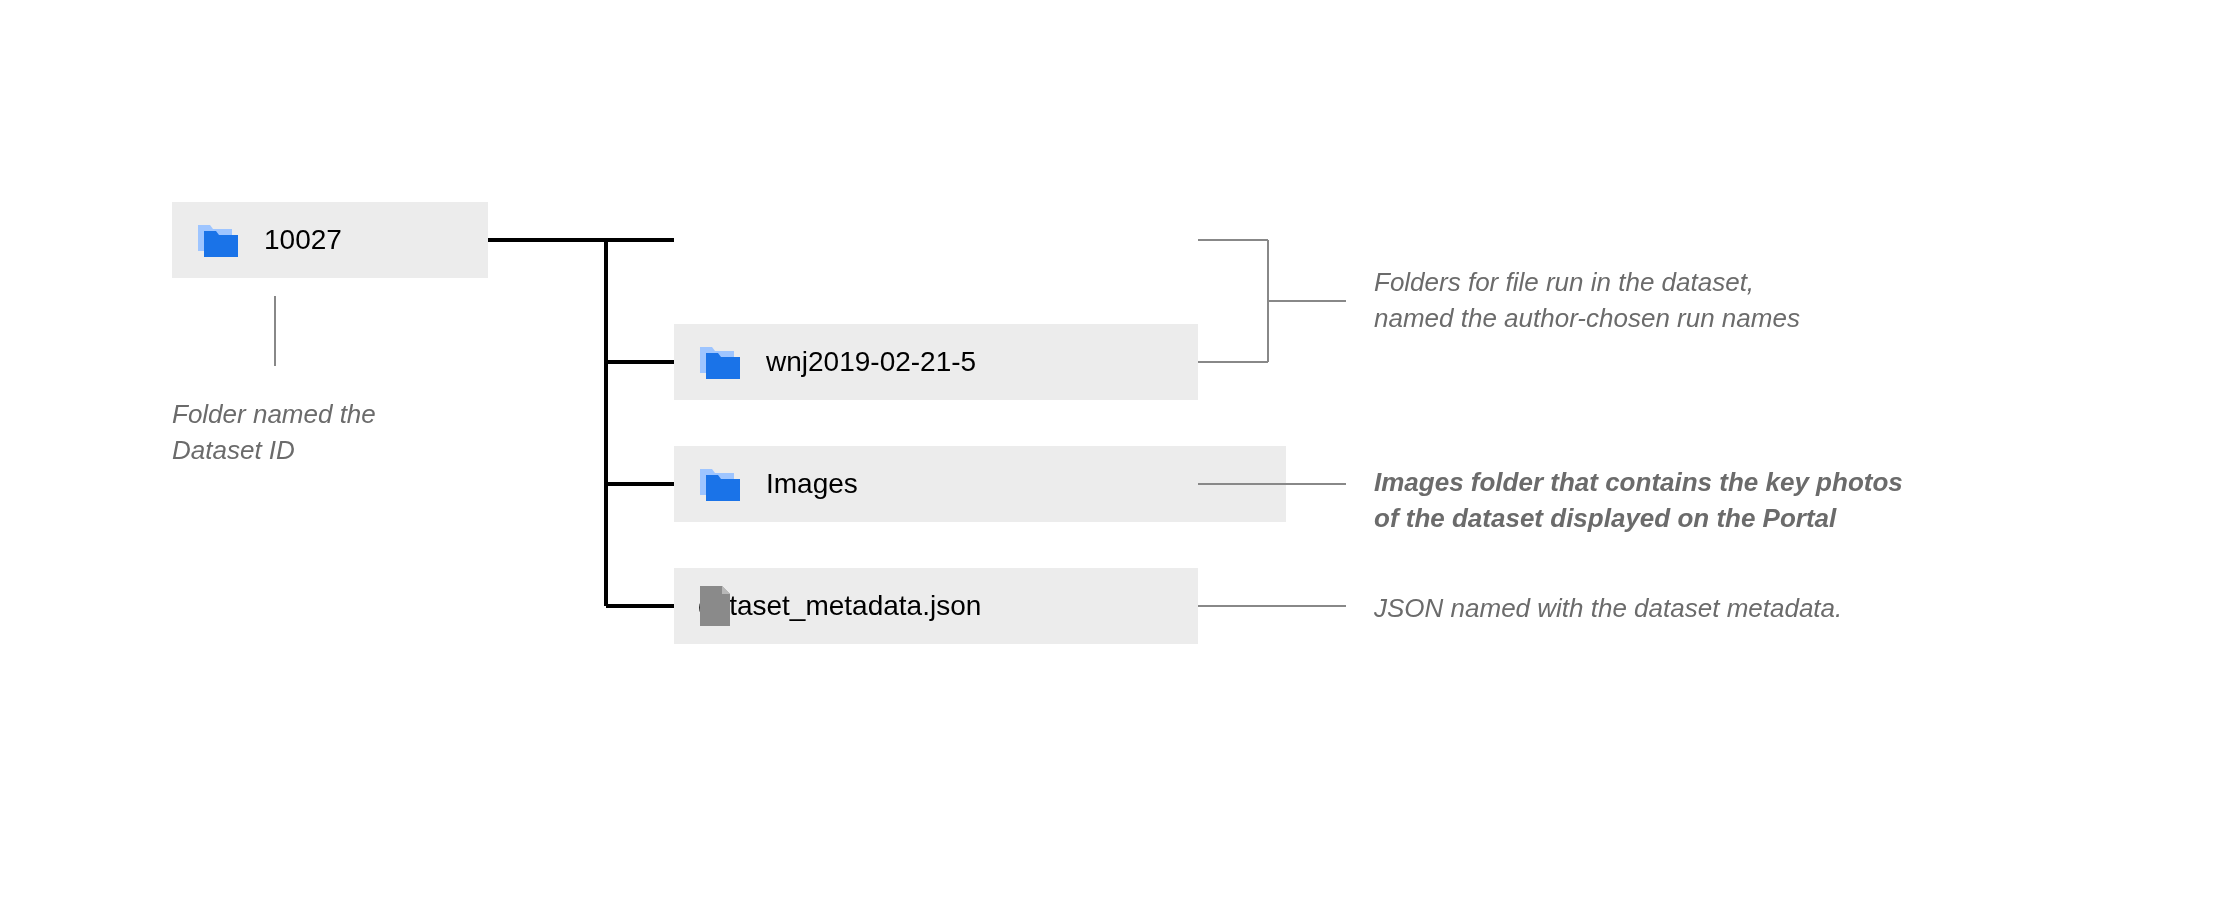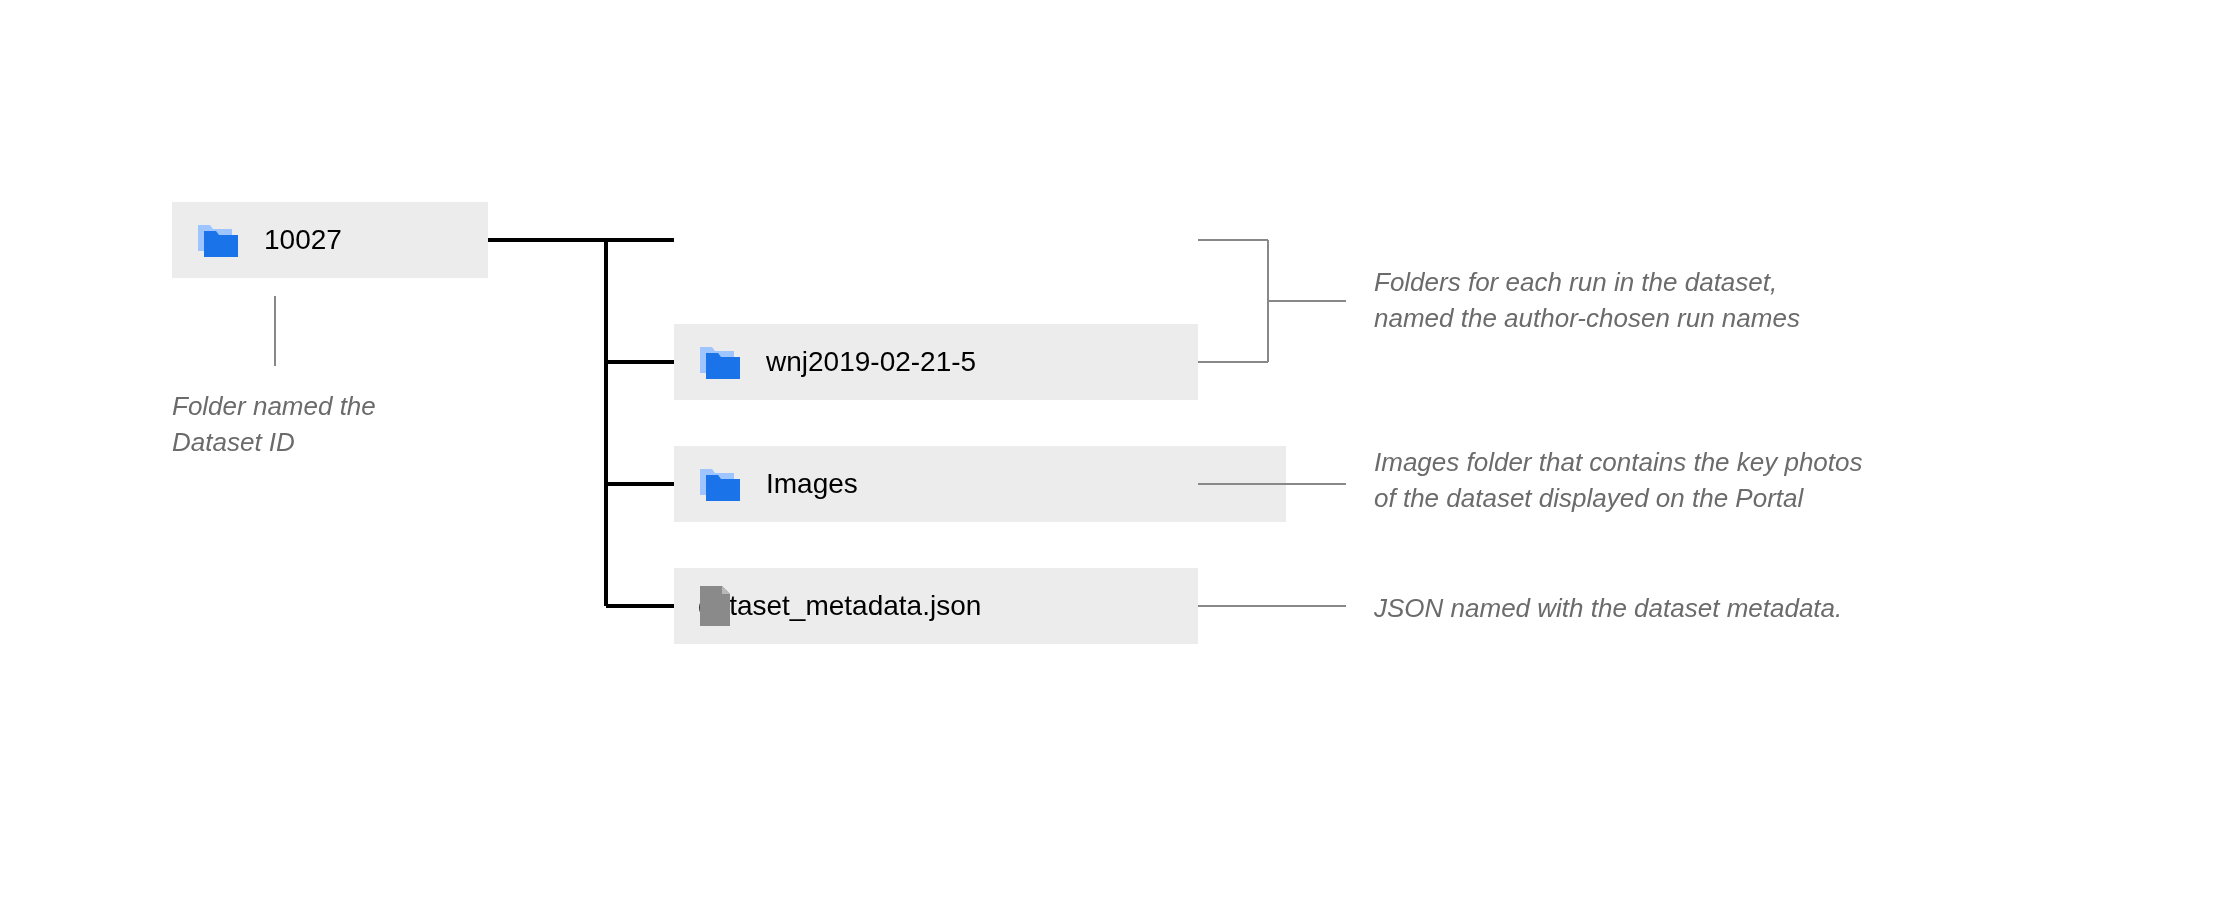--- a/index.html
+++ b/index.html
@@ -86,21 +86,21 @@
       </svg>
       <svg class="folder-front" viewBox="0 0 38 32">
         <path d="M 2 4 L 14 4 L 17 8 L 36 8 L 36 30 L 2 30 Z" fill="#1a73e8" stroke="none"></path>
       </svg>
     </div>
     <span class="box-label">10027</span>
   </div>
 
   <div class="connector-thin" style="left: 274px; top: 296px; width: 2px; height: 70px;"></div>
 
-  <div class="annotation" style="left: 172px; top: 388px; width: 316px; white-space: pre-line; font-style: italic;">Folder named the
+  <div class="annotation" style="left: 172px; top: 396px; width: 316px; white-space: pre-line; font-style: italic;">Folder named the
 Dataset ID</div>
 
   <svg style="left: 488px; top: 238px; width: 200px; height: 480px; overflow: visible;">
 
     <line x1="0" y1="2" x2="118" y2="2" stroke="#000000" stroke-width="4"></line>
 
     <line x1="118" y1="0" x2="118" y2="368" stroke="#000000" stroke-width="4"></line>
 
     <line x1="118" y1="2" x2="186" y2="2" stroke="#000000" stroke-width="4"></line>
 
@@ -144,25 +144,25 @@
     <span class="box-label">dataset_metadata.json</span>
   </div>
 
   <svg style="left: 1198px; top: 238px; width: 160px; height: 128px; overflow: visible;">
     <line x1="0" y1="2" x2="70" y2="2" stroke="#888888" stroke-width="2"></line>
     <line x1="70" y1="2" x2="70" y2="124" stroke="#888888" stroke-width="2"></line>
     <line x1="0" y1="124" x2="70" y2="124" stroke="#888888" stroke-width="2"></line>
     <line x1="70" y1="63" x2="148" y2="63" stroke="#888888" stroke-width="2"></line>
   </svg>
 
-  <div class="annotation" style="left: 1374px; top: 264px; width: 620px; white-space: pre-line;">Folders for each run in the dataset,
+  <div class="annotation" style="left: 1374px; top: 264px; width: 620px; white-space: pre-line;">Folders for file run in the dataset,
 named the author-chosen run names</div>
 
   <div class="connector-thin" style="left: 1198px; top: 483px; width: 148px; height: 2px;"></div>
 
-  <div class="annotation" style="left: 1374px; top: 444px; width: 720px; white-space: pre-line;">Images folder that contains the key photos
+  <div class="annotation" style="left: 1374px; top: 464px; width: 720px; white-space: pre-line; font-weight: bold;">Images folder that contains the key photos
 of the dataset displayed on the Portal</div>
 
   <div class="connector-thin" style="left: 1198px; top: 605px; width: 148px; height: 2px;"></div>
 
   <div class="annotation" style="left: 1374px; top: 590px; width: 620px;">JSON named with the dataset metadata.</div>
 
 </div>
 
 </body></html>

